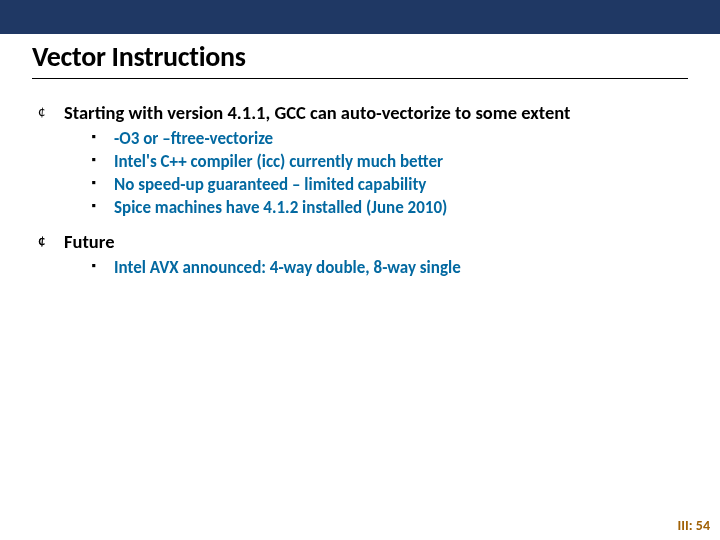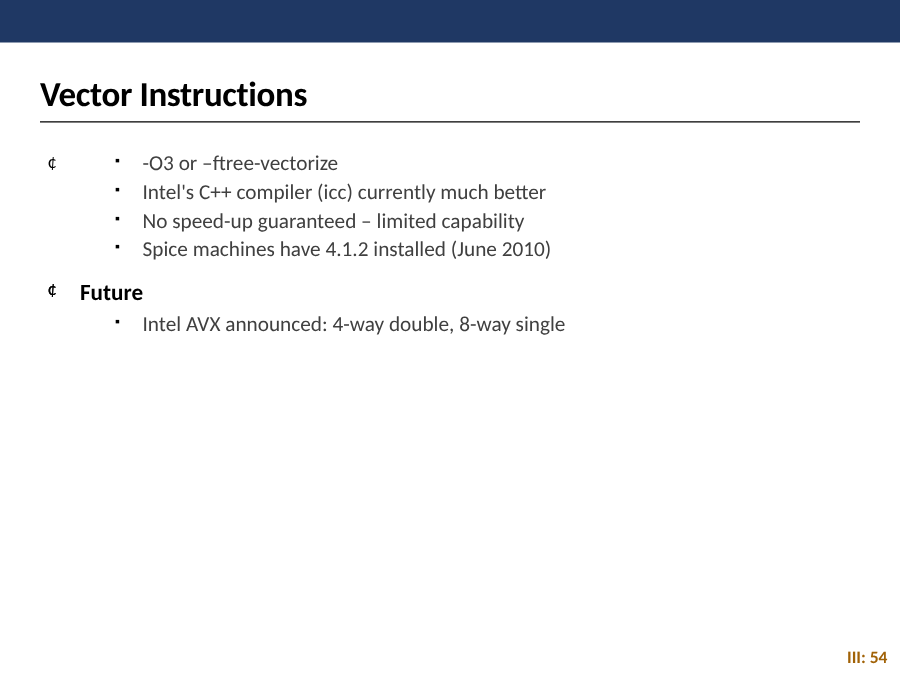--- a/index.html
+++ b/index.html
@@ -10,21 +10,21 @@
     background: #fff;
     position: relative;
     overflow: hidden;
   }
   .topbar {
     height: 34px;
     background: #1f3864;
     width: 100%;
   }
   .content {
-    padding: 24px 32px 0 32px;
+    padding: 5px 32px 0 32px;
   }
   .title {
     font-size: 28px;
     font-weight: 700;
     color: #000;
     margin-bottom: 4px;
     letter-spacing: -0.3px;
   }
   .rule {
     border: none;
@@ -56,23 +56,23 @@
     color: #000;
   }
   .sub-list {
     list-style: none;
     margin: 4px 0 10px 28px;
   }
   .sub-list li {
     position: relative;
     padding-left: 22px;
     font-size: 17px;
-    font-weight: 400;
+    font-weight: 700;
     line-height: 1.35;
-    color: #404040;
+    color: #0369a1;
   }
   .sub-list li::before {
     content: "▪";
     position: absolute;
     left: 0;
     top: 2px;
     font-size: 11px;
     color: #000;
   }
   .footer {
@@ -88,20 +88,21 @@
 <body>
 
 <div class="topbar"></div>
 
 <div class="content">
   <h1 class="title">Vector Instructions</h1>
   <hr class="rule">
 
   <ul class="bullet-list">
     <li class="b1">
+      <span>Starting with version 4.1.1, GCC can auto-vectorize to some extent</span>
       <ul class="sub-list">
         <li>-O3 or –ftree-vectorize</li>
         <li>Intel's C++ compiler (icc) currently much better</li>
         <li>No speed-up guaranteed – limited capability</li>
         <li>Spice machines have 4.1.2 installed (June 2010)</li>
       </ul>
     </li>
     <li class="b1">
     </li>
     <li class="b1">

